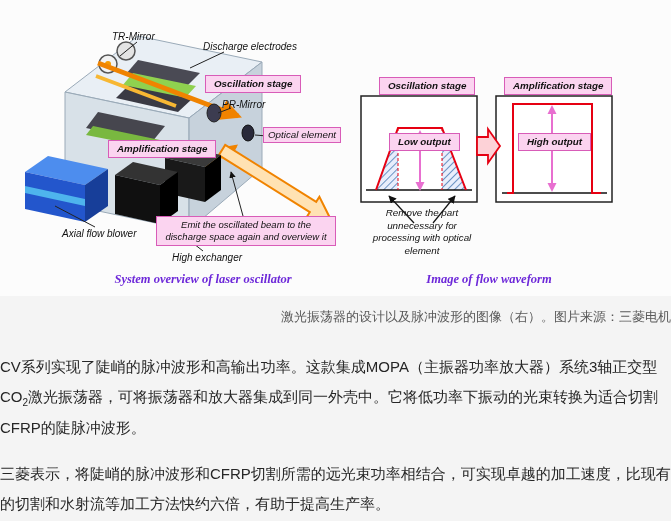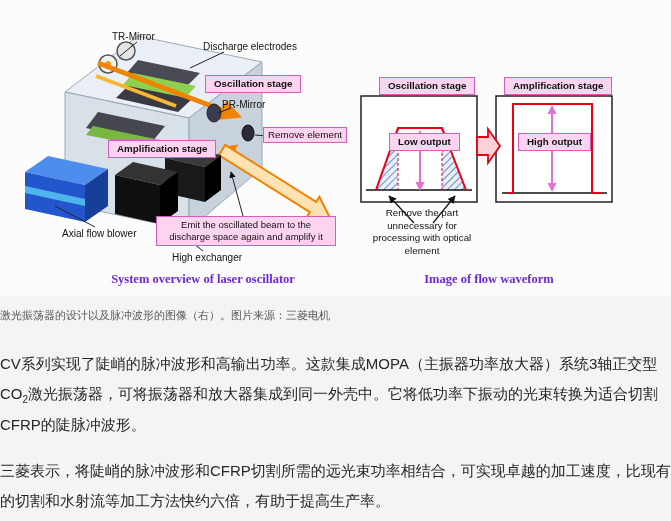--- a/index.html
+++ b/index.html
@@ -2,36 +2,36 @@
 <html><head>
 <meta charset="utf-8">
 <style>
   * { margin:0; padding:0; box-sizing:border-box; }
   html,body { width:671px; height:521px; }
   body {
     background:#f4f4f4;
     font-family:"Liberation Sans","DejaVu Sans",sans-serif;
     overflow:hidden;
   }
-  .fig { position:relative; width:671px; height:296px; background:#fcfcfc; }
+  .fig { position:relative; width:671px; height:296px; background:#fcfcfc;font-style:italic; }
   .fig svg { position:absolute; left:0; top:0; }
   .flabel { position:absolute; font-size:10px; color:#111; white-space:nowrap; }
   .plabel {
     position:absolute; font-size:9.8px; font-weight:bold; color:#111;
     background:#fbd4f0; border:1px solid #d85cb8; padding:2px 8px;
     white-space:nowrap; line-height:1.25;
   }
   .plabel.plain { font-weight:normal; padding:1px 4px; }
   .plabel.note { white-space:normal; text-align:center; font-weight:normal; font-size:9.5px; padding:2px 4px; }
   .fnote { position:absolute; font-size:9.8px; color:#111; text-align:center; line-height:1.3; }
   .fcaption {
     position:absolute; font-family:"Liberation Serif","DejaVu Serif",serif;
     font-weight:bold; font-size:12.5px; color:#6d28d9; text-align:center;
   }
-  .zh-caption { text-align:left; font-size:11px; color:#595959; margin-top:12px; }
+  .zh-caption { text-align:right; font-size:13px; color:#595959; margin-top:12px; }
   .article { padding:0 0; margin-top:26px; font-size:15px; line-height:2.0; color:#262626; }
   .article p + p { margin-top:16px; }
   sub { font-size:10px; }
 </style>
 </head>
 <body>
 
 <div class="fig">
 
   <svg width="671" height="296" viewBox="0 0 671 296">
@@ -137,23 +137,23 @@
     <g stroke="#111" stroke-width="1.2" fill="none">
       <line x1="414" y1="223" x2="389" y2="196" marker-end="url(#mb)"></line>
       <line x1="433" y1="223" x2="455" y2="196" marker-end="url(#mb)"></line>
     </g>
   </svg>
 
   <div class="flabel" style="left:112px;top:31px">TR-Mirror</div>
   <div class="flabel" style="left:203px;top:41px">Discharge electrodes</div>
   <div class="plabel" style="left:205px;top:75px">Oscillation stage</div>
   <div class="flabel" style="left:222px;top:99px">PR-Mirror</div>
-  <div class="plabel plain" style="left:263px;top:127px">Remove element</div>
+  <div class="plabel plain" style="left:263px;top:127px">Optical element</div>
   <div class="plabel" style="left:108px;top:140px">Amplification stage</div>
-  <div class="plabel note" style="left:156px;top:216px;width:180px">Emit the oscillated beam to the discharge space again and amplify it</div>
+  <div class="plabel note" style="left:156px;top:216px;width:180px">Emit the oscillated beam to the discharge space again and overview it</div>
   <div class="flabel" style="left:62px;top:228px">Axial flow blower</div>
   <div class="flabel" style="left:172px;top:252px">High exchanger</div>
 
   <div class="plabel" style="left:379px;top:77px">Oscillation stage</div>
   <div class="plabel" style="left:504px;top:77px">Amplification stage</div>
   <div class="plabel" style="left:389px;top:133px">Low output</div>
   <div class="plabel" style="left:518px;top:133px">High output</div>
   <div class="fnote" style="left:372px;top:207px;width:100px">Remove the part unnecessary for processing with optical element</div>
 
   <div class="fcaption" style="left:48px;top:272px;width:310px">System overview of laser oscillator</div>

